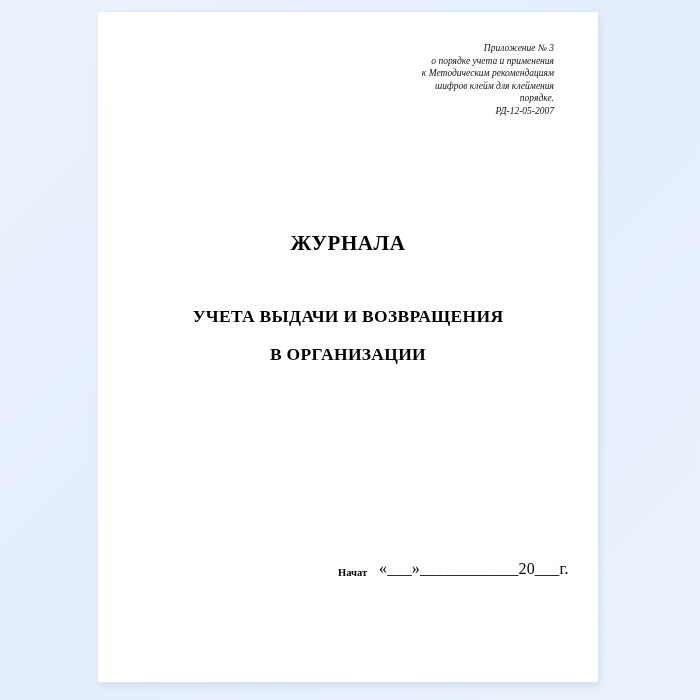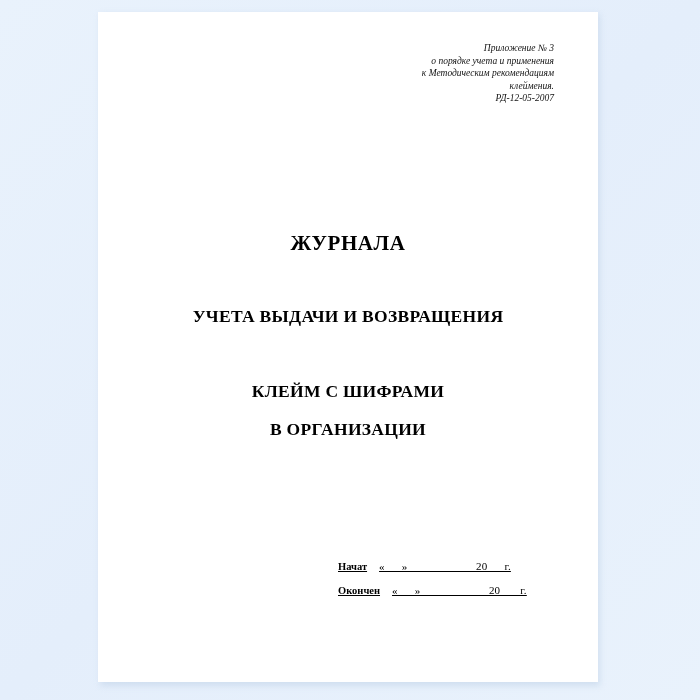--- a/index.html
+++ b/index.html
@@ -93,62 +93,57 @@
     top: 548px;
     width: 230px;
     font-size: 11.5px;
     color: #000000;
   }
   .field-row {
     display: flex;
     align-items: flex-end;
     margin-bottom: 12px;
     white-space: nowrap;
-    text-decoration: underline;
   }
   .field-label {
     font-weight: bold;
     font-size: 10.5px;
     margin-right: 12px;
   }
   .field-value {
-    font-size: 11px;
+    font-size: 16px;
     letter-spacing: 0.2px;
   }
 </style>
 </head>
 <body>
 
 <div class="stage">
   <div class="page-shadow"></div>
 
   <div class="page">
     <div class="page-inner">
 
       <div class="annex">
         <div>Приложение № 3</div>
         <div>о порядке учета и применения</div>
         <div>к Методическим рекомендациям</div>
-        <div>клеймения.</div>
+        <div>шифров клейм для клеймения</div>
+        <div>порядке.</div>
         <div>РД-12-05-2007</div>
       </div>
 
       <div class="title-block">
         <div class="title-main">ЖУРНАЛА</div>
         <div class="title-sub">УЧЕТА ВЫДАЧИ И ВОЗВРАЩЕНИЯ</div>
-        <div class="title-sub">КЛЕЙМ С ШИФРАМИ</div>
         <div class="title-sub last">В ОРГАНИЗАЦИИ</div>
       </div>
 
       <div class="footer-fields">
         <div class="field-row">
           <span class="field-label">Начат</span>
           <span class="field-value">«___»____________20___г.</span>
         </div>
-        <div class="field-row">
-          <span class="field-label">Окончен</span>
-          <span class="field-value">«___»____________20___ г.</span>
-        </div>
       </div>
 
     </div>
   </div>
 </div>
 
 </body></html>

